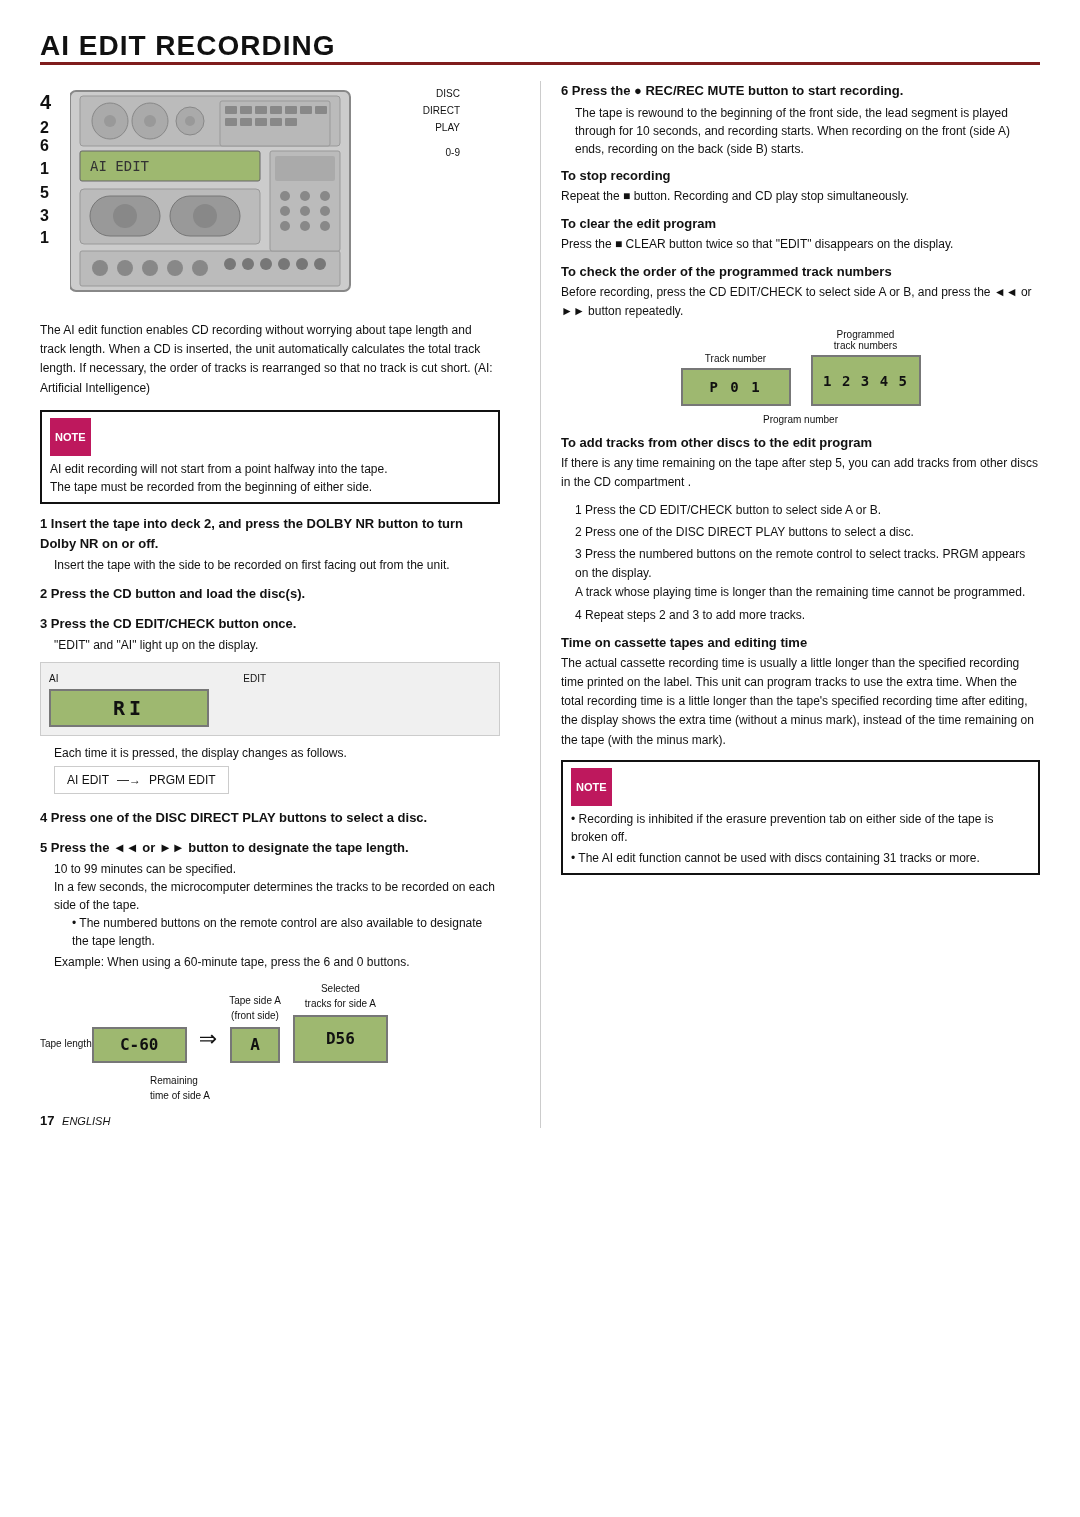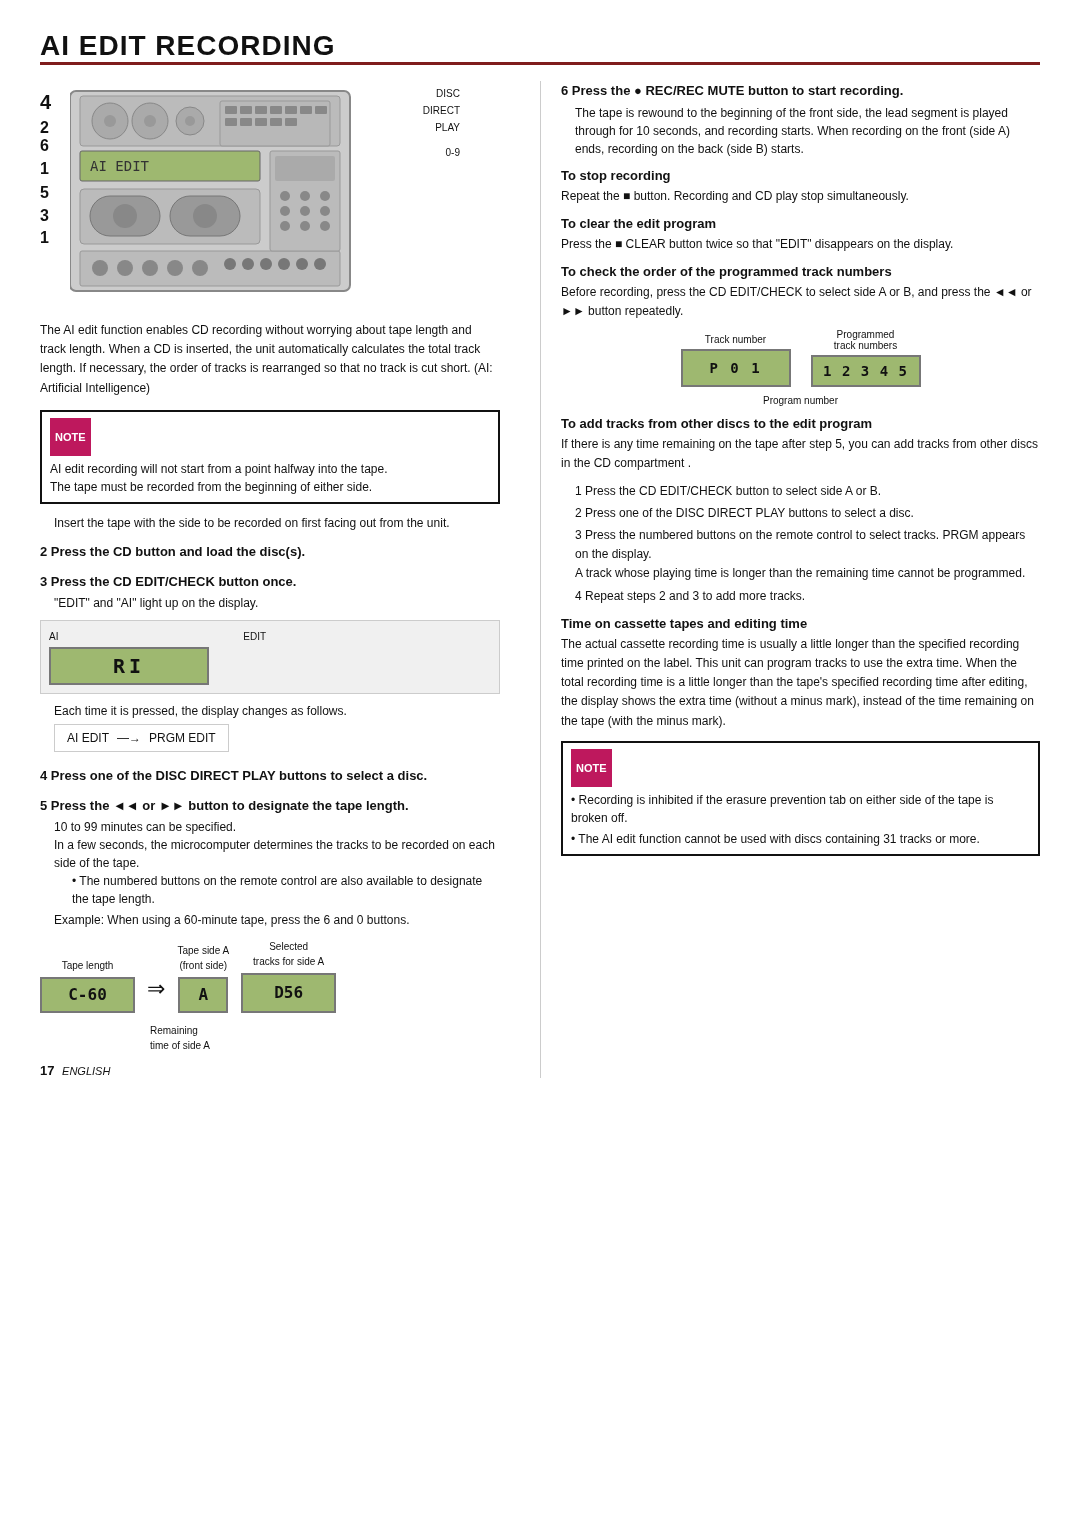--- a/index.html
+++ b/index.html
@@ -204,20 +204,21 @@
 
       <p class="intro-text">The AI edit function enables CD recording without worrying about tape length and track length. When a CD is inserted, the unit automatically calculates the total track length. If necessary, the order of tracks is rearranged so that no track is cut short. (AI: Artificial Intelligence)</p>
 
       <div class="note-box">
         <div class="note-title">NOTE</div>
         <div style="font-size:12px;">AI edit recording will not start from a point halfway into the tape.</div>
         <div style="font-size:12px;">The tape must be recorded from the beginning of either side.</div>
       </div>
 
       <div class="step">
+        <div class="step-header">1  Insert the tape into deck 2, and press the DOLBY NR button to turn Dolby NR on or off.</div>
         <div class="step-body">Insert the tape with the side to be recorded on first facing out from the unit.</div>
       </div>
 
       <div class="step">
         <div class="step-header">2  Press the CD button and load the disc(s).</div>
       </div>
 
       <div class="step">
         <div class="step-header">3  Press the CD EDIT/CHECK button once.</div>
         <div class="step-body">"EDIT" and "AI" light up on the display.</div>
@@ -249,34 +250,34 @@
       </div>
 
       <div class="step">
         <div class="step-header">5  Press the ◄◄ or ►► button to designate the tape length.</div>
         <div class="step-body">10 to 99 minutes can be specified.</div>
         <div class="step-body">In a few seconds, the microcomputer determines the tracks to be recorded on each side of the tape.</div>
         <div class="step-bullet">• The numbered buttons on the remote control are also available to designate the tape length.</div>
         <div class="step-body">Example: When using a 60-minute tape, press the 6 and 0 buttons.</div>
 
         <div style="display:flex; align-items:flex-end; gap:12px; margin:10px 0;">
-          <div style="display:flex; flex-direction:column; ">
+          <div style="display:flex; flex-direction:row; align-items:center;">
             <div style="font-size:10px; margin-bottom:4px; text-align:center;">Tape length</div>
             <div style="background:#9eb870; border:2px solid #777; width:95px; height:36px; display:flex; align-items:center; justify-content:center; font-size:16px; font-weight:bold; font-family:monospace;">C-60</div>
           </div>
           <div style="font-size:22px; margin-bottom:8px;">⇒</div>
           <div style="display:flex; flex-direction:column; align-items:center;">
             <div style="font-size:10px; margin-bottom:4px; text-align:center; white-space:pre-line;">Tape side A
 (front side)</div>
             <div style="background:#9eb870; border:2px solid #777; width:50px; height:36px; display:flex; align-items:center; justify-content:center; font-size:16px; font-weight:bold; font-family:monospace;">A</div>
           </div>
           <div style="display:flex; flex-direction:column; align-items:center;">
             <div style="font-size:10px; margin-bottom:4px; text-align:center; white-space:pre-line;">Selected
 tracks for side A</div>
-            <div style="background:#9eb870; border:2px solid #777; width:95px; height:40px; display:flex; align-items:center; justify-content:center; font-size:16px; font-weight:bold; font-family:monospace;">D56</div>
+            <div style="background:#9eb870; border:2px solid #777; width:95px; height:48px; display:flex; align-items:center; justify-content:center; font-size:16px; font-weight:bold; font-family:monospace;">D56</div>
           </div>
         </div>
         <div style="font-size:10px; margin-left:110px; margin-bottom:4px;">Remaining<br>time of side A</div>
       </div>
 
       <div style="margin-top:10px;">
         <span class="page-num">17</span>
         <span style="font-size:11px; font-style:italic; margin-left:4px;">ENGLISH</span>
       </div>
 
@@ -304,21 +305,21 @@
         <div class="sub-text">Before recording, press the CD EDIT/CHECK to select side A or B, and press the ◄◄ or ►► button repeatedly.</div>
 
         <div style="display:flex; justify-content:center; gap:20px; margin:8px 0; align-items:flex-end;">
           <div style="display:flex; flex-direction:column; align-items:center;">
             <div style="font-size:10px; margin-bottom:4px;">Track number</div>
             <div style="background:#9eb870; border:2px solid #777; width:110px; height:38px; display:flex; align-items:center; justify-content:center; font-size:14px; font-weight:bold; font-family:monospace; letter-spacing:2px;">P 0 1</div>
           </div>
           <div style="display:flex; flex-direction:column; align-items:center;">
             <div style="font-size:10px; margin-bottom:4px; text-align:center; white-space:pre-line;">Programmed
 track numbers</div>
-            <div style="background:#9eb870; border:2px solid #777; width:110px; height:32px; display:flex; align-items:center; justify-content:center; font-size:14px; font-weight:bold; font-family:monospace; letter-spacing:1px;">1 2 3 4 5</div>
+            <div style="background:#9eb870; border:2px solid #777; width:110px; height:51px; display:flex; align-items:center; justify-content:center; font-size:14px; font-weight:bold; font-family:monospace; letter-spacing:1px;">1 2 3 4 5</div>
           </div>
         </div>
         <div style="text-align:center; font-size:10px;">Program number</div>
       </div>
 
       <div style="margin-bottom:10px;">
         <div class="section-header">To add tracks from other discs to the edit program</div>
         <div class="sub-text">If there is any time remaining on the tape after step 5, you can add tracks from other discs in the CD compartment .</div>
         <div class="sub-list">
           <div class="sub-list-item">1  Press the CD EDIT/CHECK button to select side A or B.</div>

